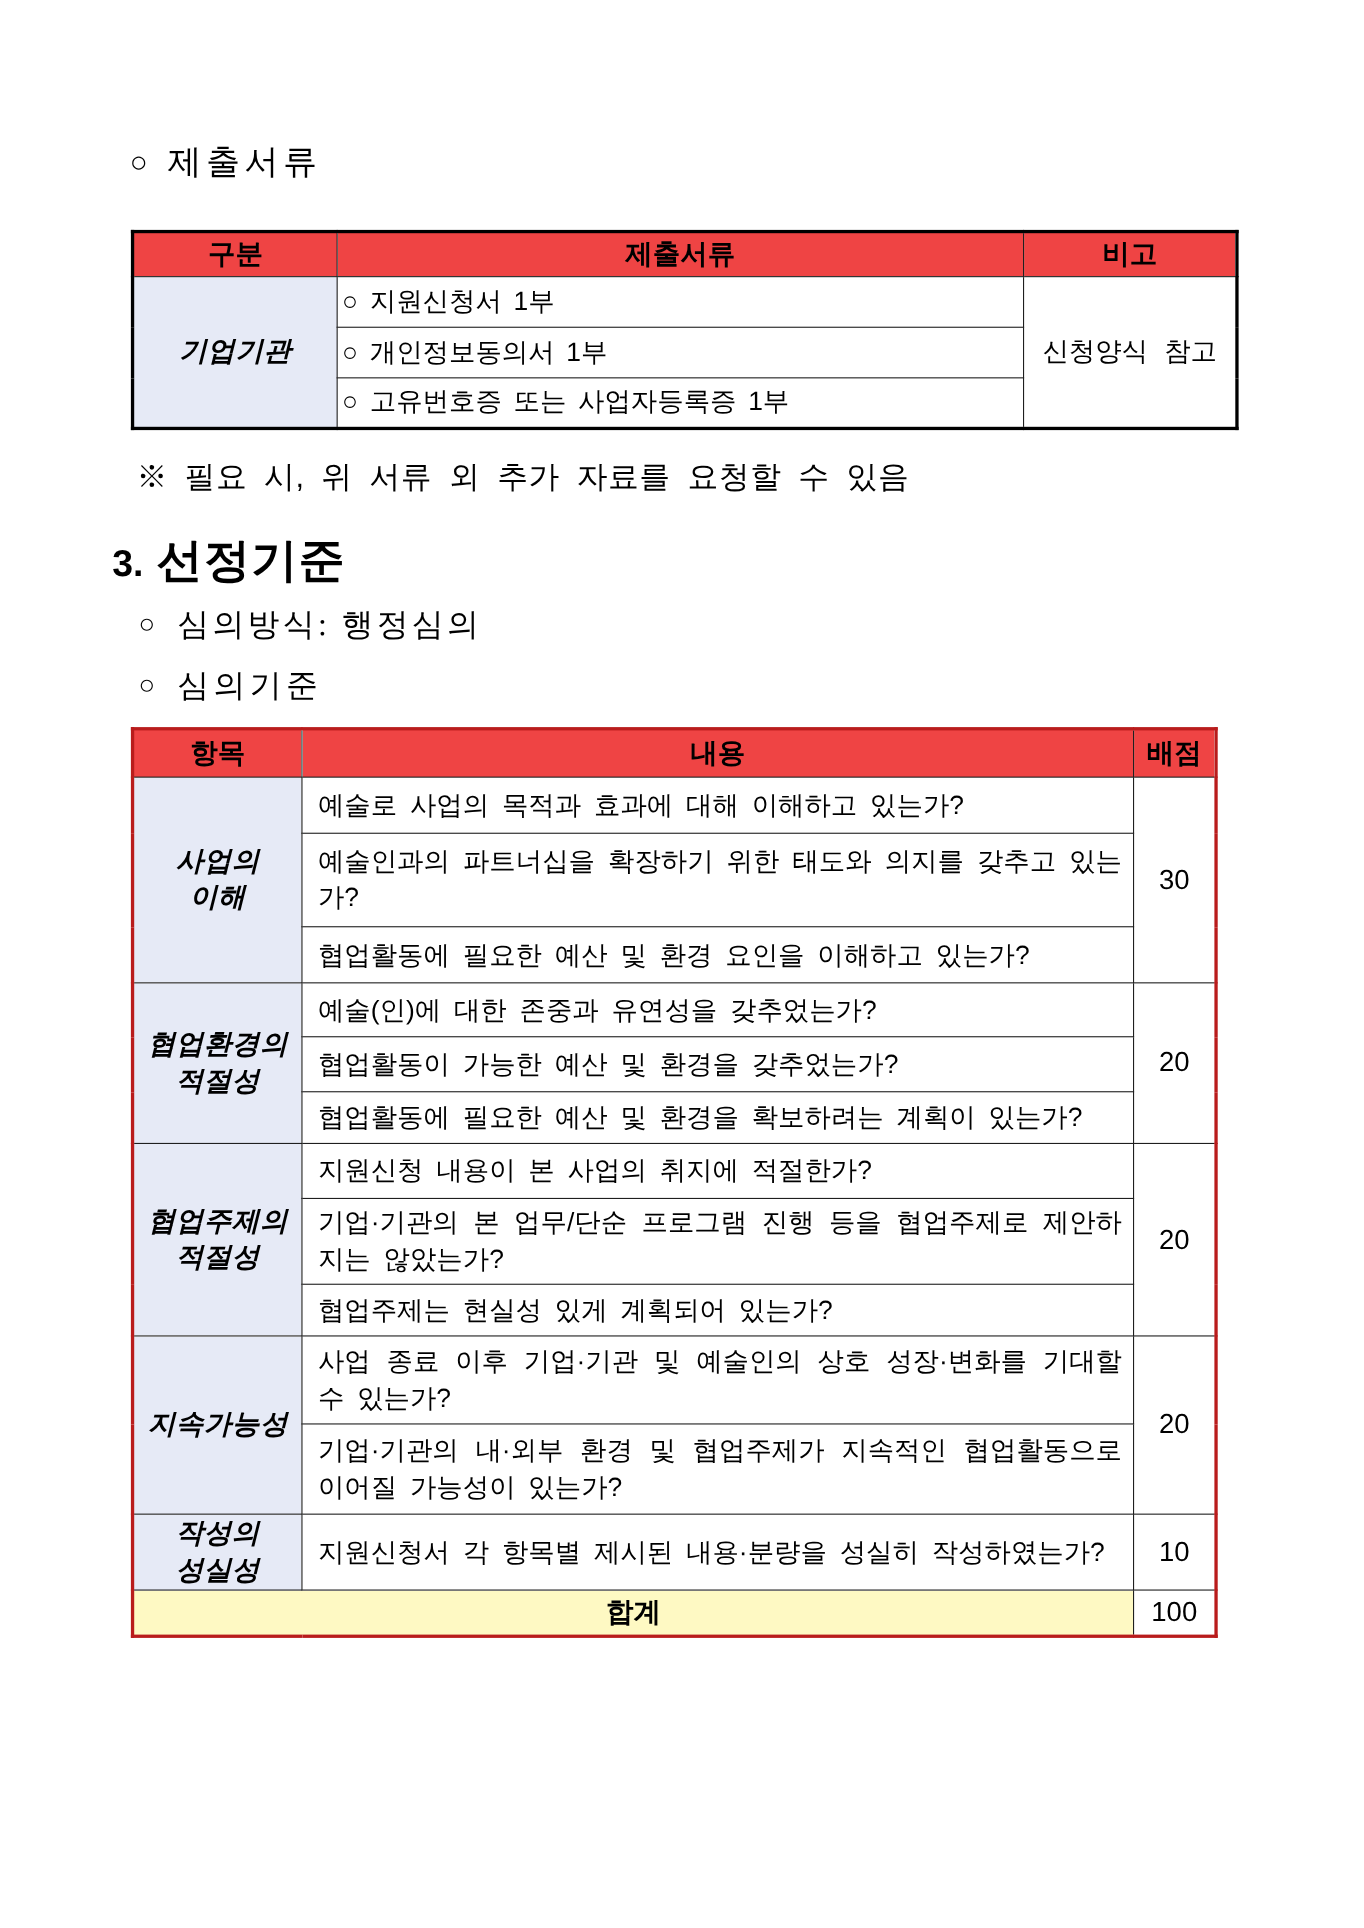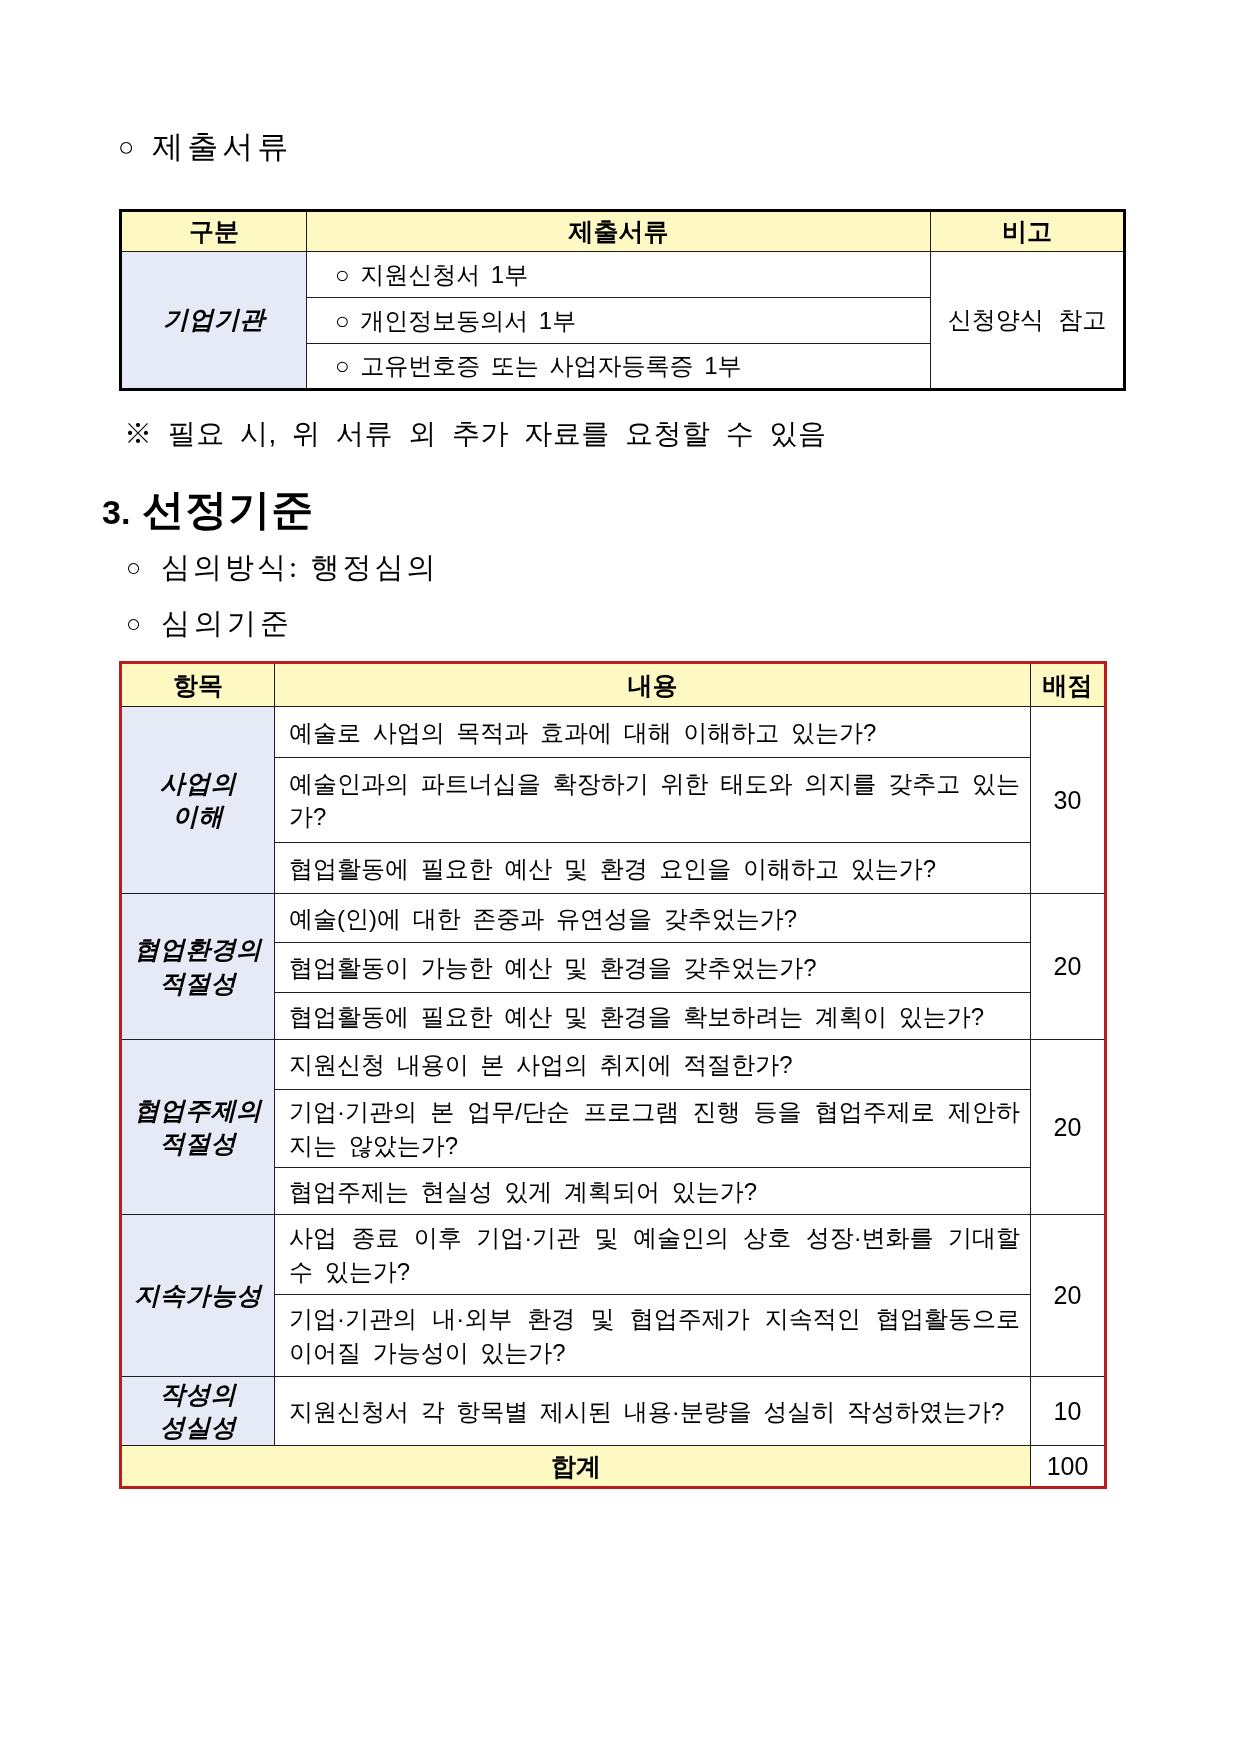--- a/index.html
+++ b/index.html
@@ -58,42 +58,42 @@
   table {
     border-collapse: collapse;
     table-layout: fixed;
     font-size: 24px;
     line-height: 1.4;
   }
   table.t1 { margin: 41px 0 0 119px; width: 1004px; border: 3px solid #000; }
   table.t2 { margin: 17px 0 0 119px; width: 985px;  border: 3px solid #b91c1c; }
   th, td { border: 1.5px solid #1f1f1f; vertical-align: middle; overflow: hidden; }
   th {
-    background: #fef9c3;
+    background: #ef4444;
     font-weight: bold;
     font-size: 25px;
     text-align: center;
   }
   td.cat {
     background: #E6EAF6;
     font-weight: bold;
     font-size: 25px;
     text-align: center;
     white-space: pre-line;
     line-height: 1.35;
     letter-spacing: 0.5px;
     font-style: italic;
   }
   td.item {
     text-align: left;
     padding: 4px 10px 4px 14px;
     word-spacing: 5px;
     text-align: justify;
   }
-  table.t1 td.item { padding-left: 28px; word-spacing: 4px; margin-left: 32px; }
+  table.t1 td.item { padding-left: 4px; word-spacing: 4px; margin-left: 32px; }
   td.score { text-align: center; font-size: 25px; }
   td.remark { text-align: center; word-spacing: 8px; margin-top: 15px; }
   td.total-label {
     background: #fef9c3;
     font-weight: bold;
     font-size: 25px;
     text-align: center;
   }
   
   .rh41 { height: 41px; } .rh44 { height: 44px; } .rh46 { height: 46px; }

